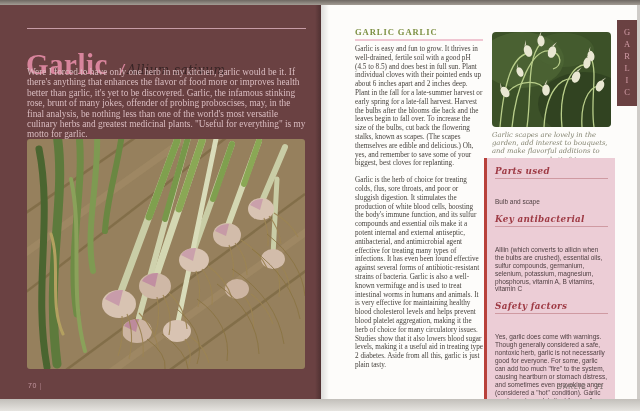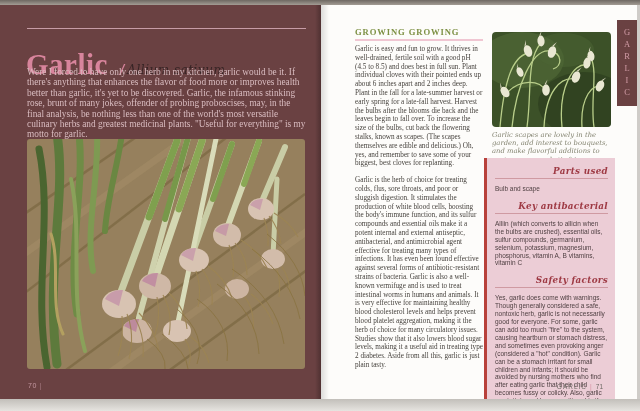--- a/index.html
+++ b/index.html
@@ -46,21 +46,21 @@
   .sec-body{font-size:7.2px;line-height:8.8px;color:#47433e;text-align:left;margin-bottom:8px;}
   .col2{position:absolute;left:171px;top:27px;width:121px;}
   .photo-right{width:119px;height:95px;border-radius:4px;overflow:hidden;display:block;}
   .caption{margin-top:4px;font-family:"DejaVu Serif",serif;font-style:italic;
     font-size:6.8px;line-height:8.2px;color:#82826f;}
   .infobox{position:absolute;left:163px;top:153px;width:131px;
     background:#eccdd6;border-left:3px solid #b8413b;
     padding:8px 7px 10px 8px;box-sizing:border-box;}
   .ib-heading{font-family:"DejaVu Serif",serif;font-style:italic;font-weight:bold;
     font-size:8.8px;color:#9e3a44;letter-spacing:.3px;
-    padding-bottom:2px;border-bottom:1px solid #cf9aa2;margin-bottom:6px;text-align:right;}
+    padding-bottom:2px;border-bottom:1px solid #cf9aa2;margin-bottom:19px;}
   .ib-body{font-family:"Liberation Sans",sans-serif;font-size:6.5px;line-height:7.9px;
     color:#4e3f41;margin-bottom:8px;}
   .ib-section:last-child .ib-body{margin-bottom:0;}
   .footer-right{position:absolute;right:34px;bottom:9px;font-family:"Liberation Sans",sans-serif;
     font-size:6.5px;color:#6e6a64;letter-spacing:1px;}
   .footer-right .div{color:#d48fa0;margin:0 3px;}
   .footer-right .num{letter-spacing:0;}
 
   
   .edge-tab{position:absolute;left:617px;top:20px;width:20px;height:86px;background:#6a4142;
@@ -174,21 +174,21 @@
   </svg>
 
   <div class="footer-left"><span>70</span><span class="div">|</span></div>
   <div class="gutter"></div>
 </div>
 
 <div class="right-page">
   <div class="gutter"></div>
 
   <div class="col1">
-    <div class="sec-heading">GROWING GROWING</div>
+    <div class="sec-heading">GARLIC GARLIC</div>
     <div class="sec-body">Garlic is easy and fun to grow. It thrives in well-drained, fertile soil with a good pH (4.5 to 8.5) and does best in full sun. Plant individual cloves with their pointed ends up about 6 inches apart and 2 inches deep. Plant in the fall for a late-summer harvest or early spring for a late-fall harvest. Harvest the bulbs after the blooms die back and the leaves begin to fall over. To increase the size of the bulbs, cut back the flowering stalks, known as scapes. (The scapes themselves are edible and delicious.) Oh, yes, and remember to save some of your biggest, best cloves for replanting.</div>
     <div class="sec-body">Garlic is the herb of choice for treating colds, flus, sore throats, and poor or sluggish digestion. It stimulates the production of white blood cells, boosting the body's immune function, and its sulfur compounds and essential oils make it a potent internal and external antiseptic, antibacterial, and antimicrobial agent effective for treating many types of infections. It has even been found effective against several forms of antibiotic-resistant strains of bacteria. Garlic is also a well-known vermifuge and is used to treat intestinal worms in humans and animals. It is very effective for maintaining healthy blood cholesterol levels and helps prevent blood platelet aggregation, making it the herb of choice for many circulatory issues. Studies show that it also lowers blood sugar levels, making it a useful aid in treating type 2 diabetes. Aside from all this, garlic is just plain tasty.</div>
   </div>
 
   <div class="col2">
     <svg class="photo-right" viewBox="0 0 119 95" xmlns="http://www.w3.org/2000/svg" preserveAspectRatio="none">
       <rect width="119" height="95" fill="#3c5128"></rect>
       <ellipse cx="30" cy="28" rx="42" ry="28" fill="#55703a" opacity=".55"></ellipse>
       <ellipse cx="92" cy="72" rx="46" ry="32" fill="#2a3a1c" opacity=".6"></ellipse>
       <ellipse cx="72" cy="18" rx="30" ry="17" fill="#4c6633" opacity=".5"></ellipse>

